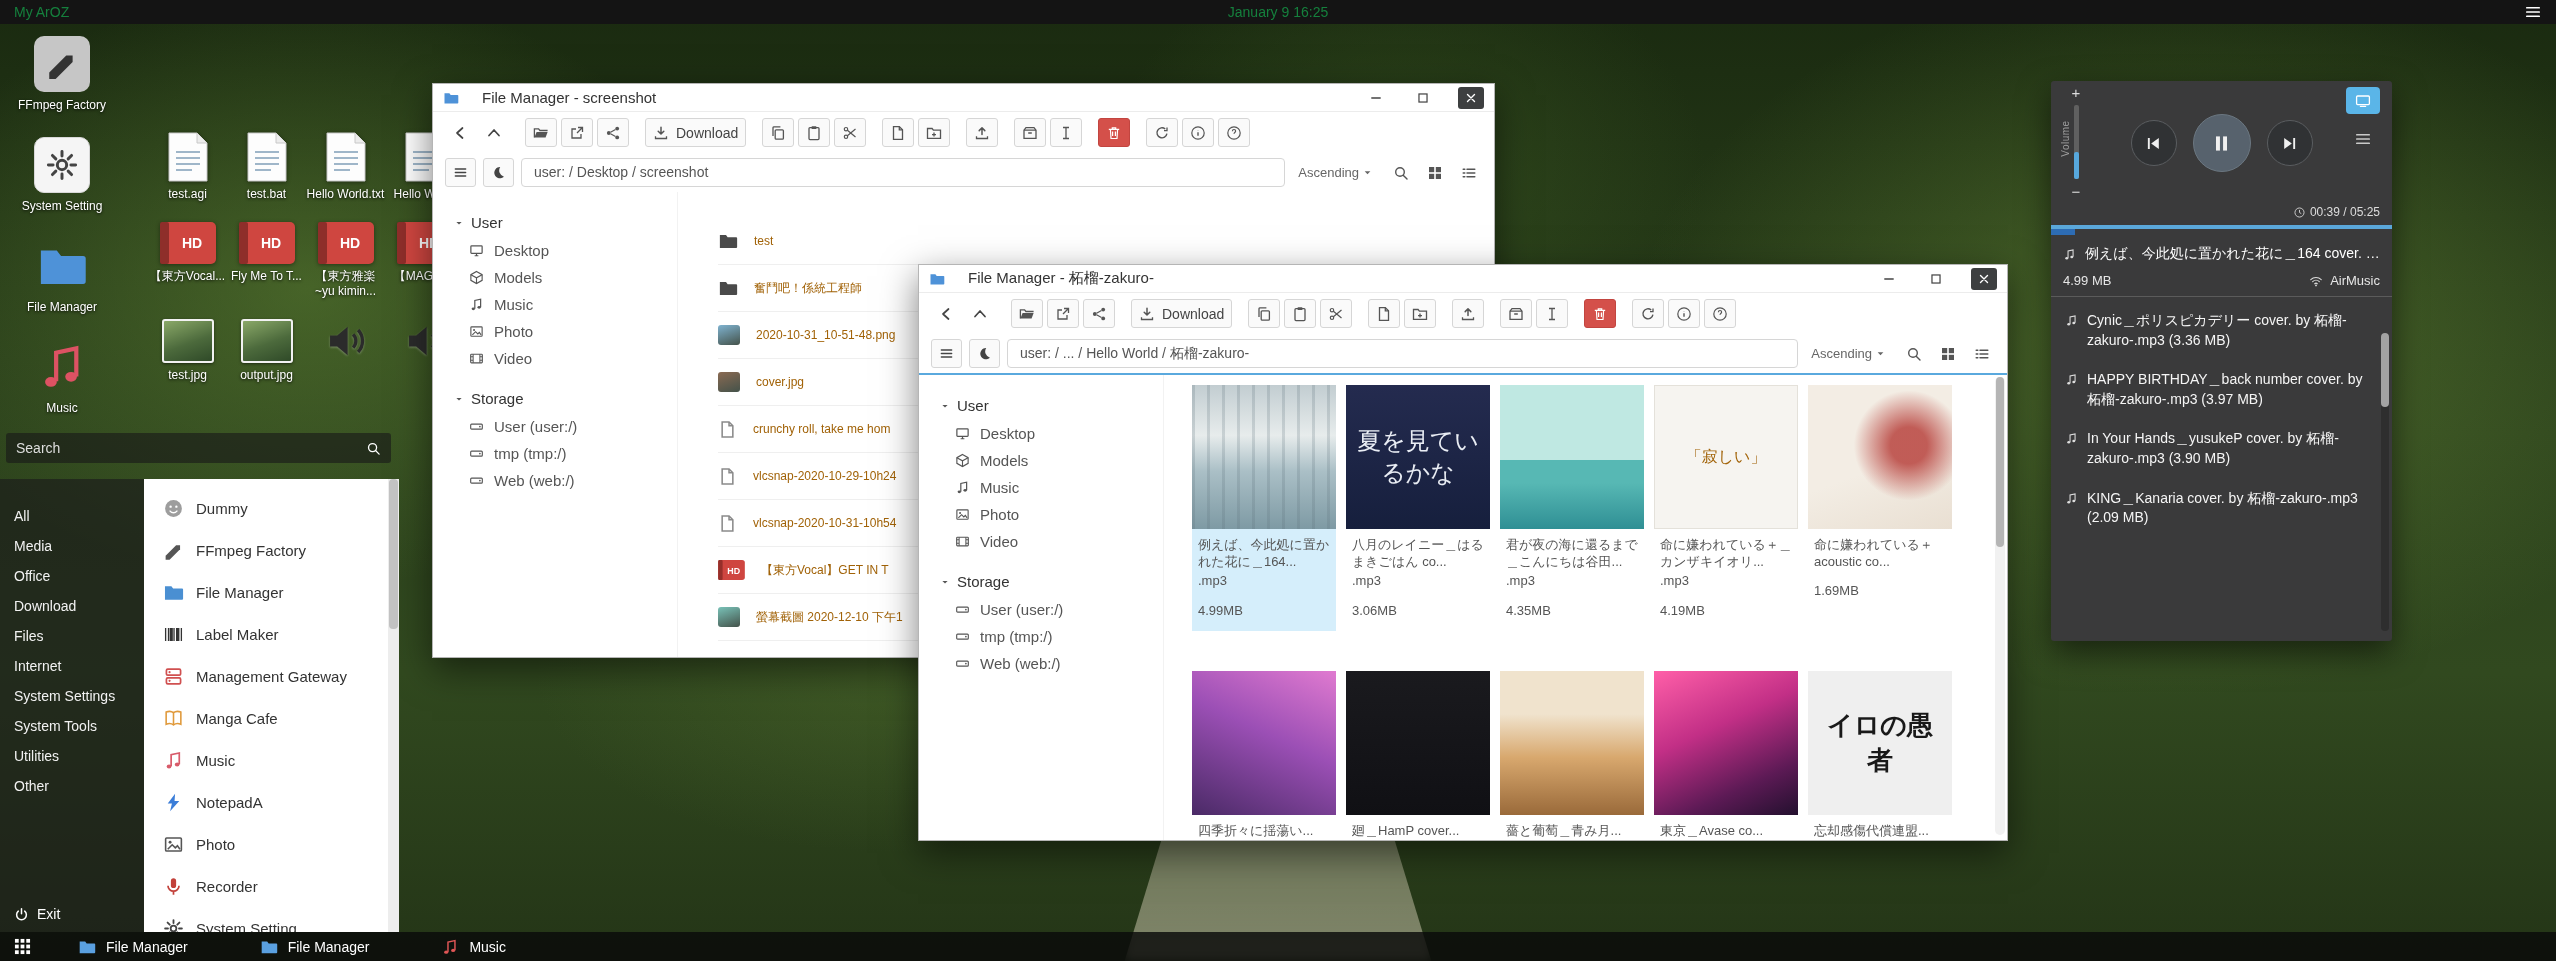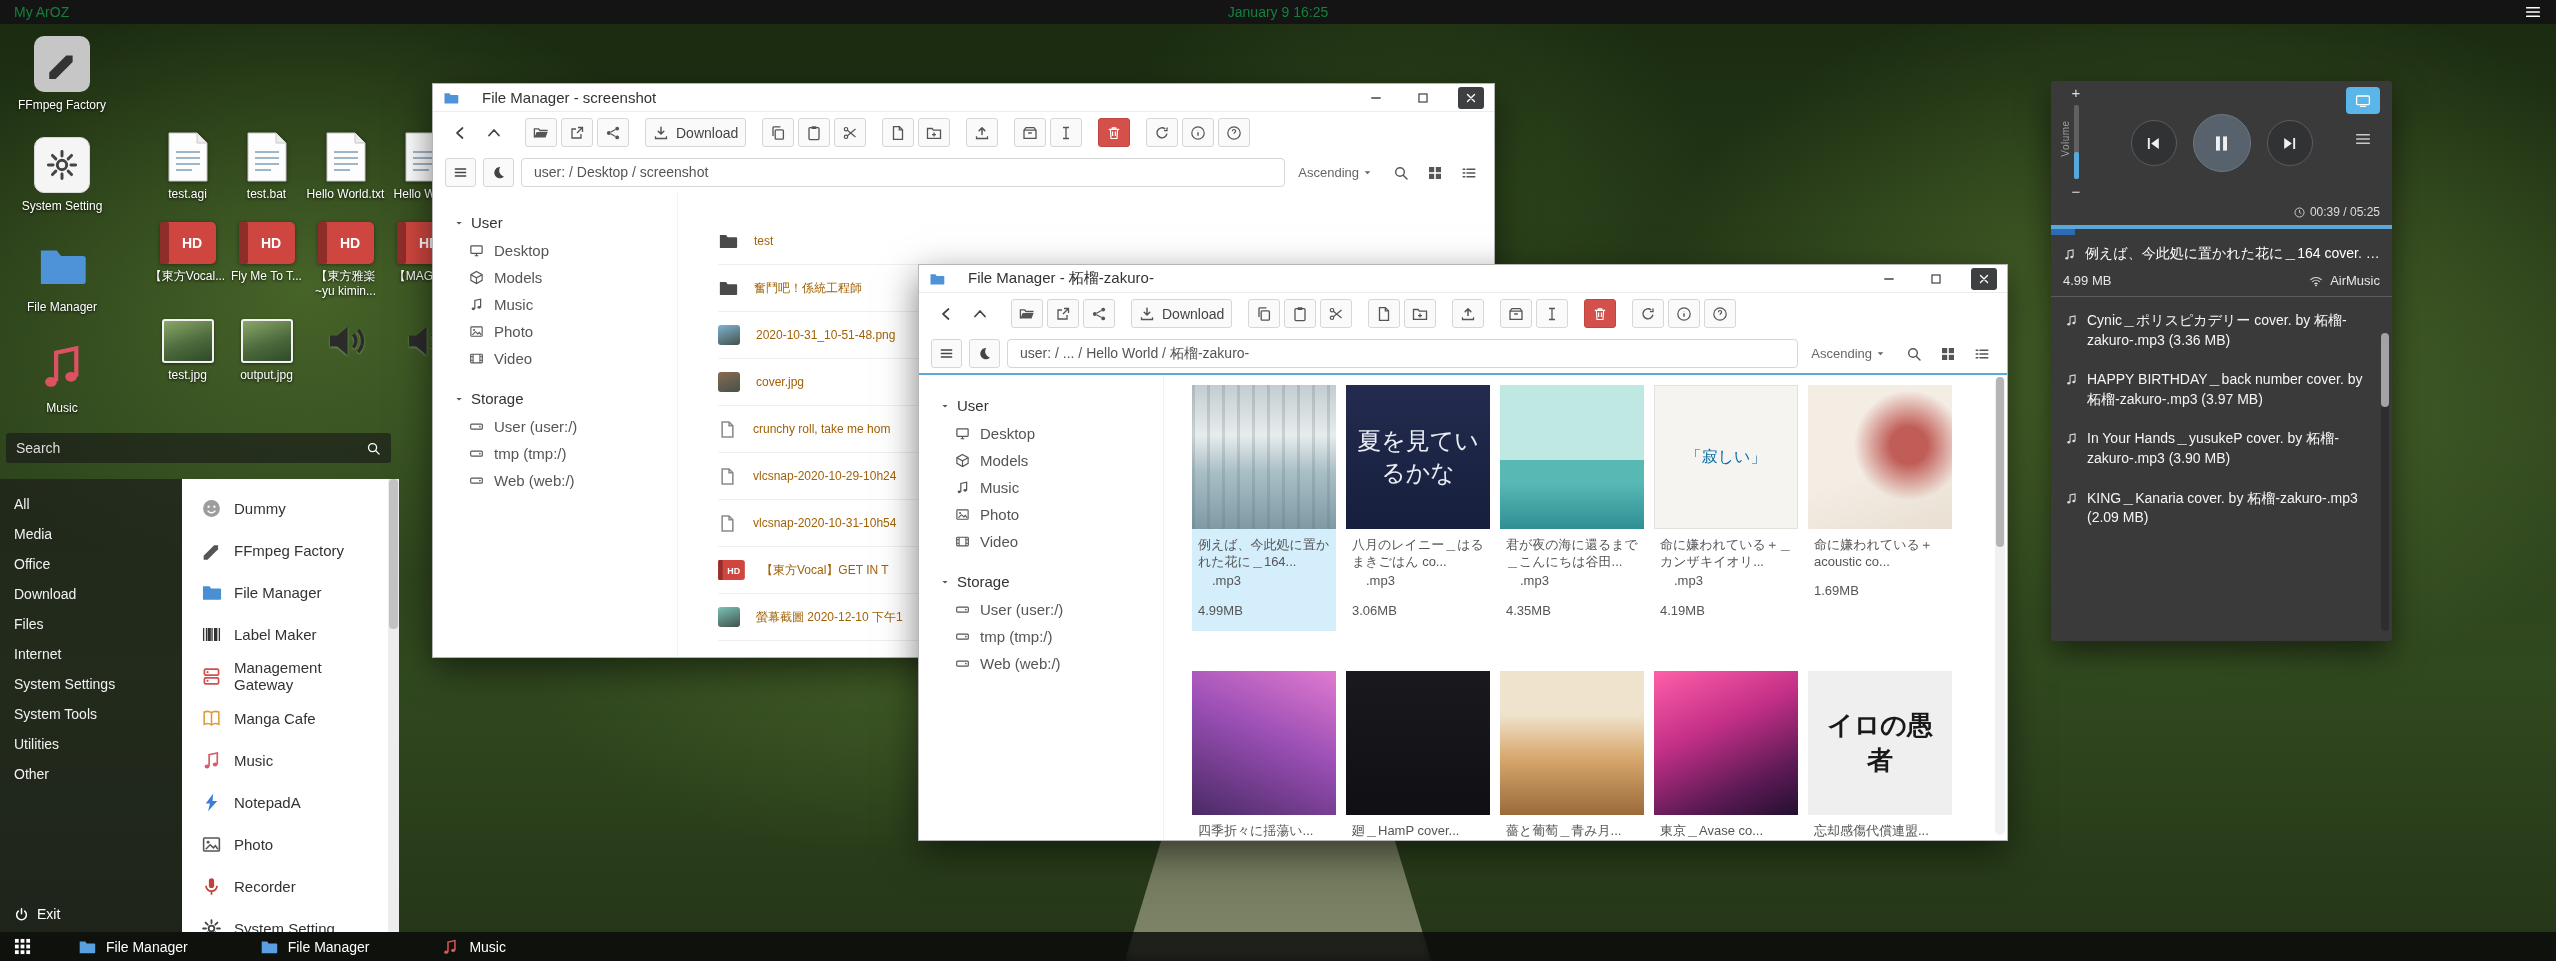--- a/index.html
+++ b/index.html
@@ -89,31 +89,31 @@
   .tile{width:144px;padding-bottom:12px}
   .tile.sel{background:#d5eefb}
   .art{width:144px;height:144px;background:#ddd;position:relative;overflow:hidden}
   .art-text{position:absolute;inset:0;display:flex;align-items:center;justify-content:center;text-align:center;padding:10px;line-height:1.35;box-sizing:border-box}
   .art-city{background:linear-gradient(180deg,#c2cdd1 0%,#e7ecec 35%,#aabfc6 60%,#7e9aa4 100%)}
   .art-city::after{content:"";position:absolute;inset:0;background:repeating-linear-gradient(90deg,rgba(90,110,120,.22) 0 3px,transparent 3px 15px)}
   .art-summer{background:linear-gradient(180deg,#242b4f,#161f3d)}
   .art-summer .art-text{color:#e9edf4;font-size:24px}
   .art-sea{background:linear-gradient(180deg,#bfe8e2 0 52%,#57b8b4 52% 68%,#2f8f94 100%)}
   .art-paper{background:#f6f4f0;border:1px solid #e4e1da;box-sizing:border-box}
-  .art-paper .art-text{color:#0369a1;font-size:16px}
+  .art-paper .art-text{color:#a16207;font-size:16px}
   .art-flower{background:linear-gradient(160deg,#f3ede4 0 55%,#e9dfd2 100%)}
   .art-flower::after{content:"";position:absolute;inset:0;background:radial-gradient(circle at 70% 42%,rgba(184,67,62,.85) 0 14%,rgba(184,67,62,0) 42%)}
   .art-purple{background:linear-gradient(205deg,#e07ad0 0%,#9b4fb5 45%,#4a2a66 100%)}
   .art-dark{background:linear-gradient(180deg,#1a1a1e,#101014)}
   .art-girl{background:linear-gradient(180deg,#f0e3cd 0 30%,#d8a86e 60%,#9a6a3a 100%)}
   .art-mono{background:#efefef}
   .art-mono .art-text{color:#191919;font-size:26px;font-weight:bold}
   .art-neon{background:linear-gradient(155deg,#ff5fa8 0%,#c22f86 40%,#5c1a55 75%,#23102e 100%)}
   .tname{font-size:13px;color:#555;margin:8px 6px 0;line-height:1.3;max-height:34px;overflow:hidden}
-  .text2{font-size:13px;color:#555;margin:2px 20px;height:18px}
+  .text2{font-size:13px;color:#555;margin:2px 6px;height:18px}
   .tsize{font-size:13px;color:#555;margin:12px 6px 0;height:16px}
   .w2scroll{position:absolute;right:2px;top:112px;bottom:5px;width:10px;background:#f1f1f1;border-radius:5px}
   .w2scroll-thumb{width:8px;height:170px;background:#b5b5b5;border-radius:5px;margin:0 auto}
 
   
   .player{position:absolute;left:2051px;top:81px;width:341px;height:560px;background:#3a3a3b;border-radius:3px;box-shadow:0 12px 32px rgba(0,0,0,.55);z-index:25;color:#eee;box-sizing:border-box}
   .p-titlebar{display:flex;align-items:center;gap:8px;padding:7px 10px 4px}
   .p-note{width:13px;height:13px;color:#ddd;flex:none}
   .p-title{flex:1;font-size:13px;color:#f2f2f2;white-space:nowrap;overflow:hidden;text-overflow:ellipsis}
   .pbtn{background:none;border:none;color:#eee;width:20px;height:18px;display:inline-flex;align-items:center;justify-content:center;padding:0}
@@ -150,21 +150,21 @@
   .plnote{width:13px;height:13px;margin-top:3px;flex:none;color:#ddd}
   .p-scroll{position:absolute;right:3px;top:252px;bottom:10px;width:8px;background:#2e2e2e;border-radius:4px}
   .p-scroll-thumb{height:74px;background:#a3a3a3;border-radius:4px}
 
   
   .startmenu{position:absolute;left:0;top:427px;bottom:29px;width:399px;z-index:30}
   .msearch{margin:6px 8px 16px 6px;height:30px;background:rgba(25,25,25,.62);border-radius:3px;display:flex;align-items:center;padding:0 10px;color:#dedede;font-size:14px}
   .msearch-text{flex:1}
   .msearch .ic{width:15px;height:15px;color:#fff}
   .menu-body{position:absolute;top:52px;bottom:0;left:0;right:0;display:flex}
-  .cats{width:182px;background:rgba(28,28,28,.66);position:relative;padding-top:10px;box-sizing:border-box;flex:none}
+  .cats{width:144px;background:rgba(28,28,28,.66);position:relative;padding-top:22px;box-sizing:border-box;flex:none}
   .cat{padding:7px 14px;font-size:14px;color:#f2f2f2}
   .exit{position:absolute;bottom:10px;left:14px;display:flex;align-items:center;gap:8px;color:#fff;font-size:14px}
   .exit .ic{width:15px;height:15px}
   .appscol{flex:1;background:#fff;padding-top:8px;overflow:hidden;position:relative}
   .app{height:42px;display:flex;align-items:center;gap:12px;padding:0 19px}
   .appic{width:21px;height:21px;flex:none}
   .app-label{font-size:15px;color:#333}
   .mscroll{width:11px;background:#ededed;position:relative;flex:none}
   .mscroll-thumb{position:absolute;top:0;left:1px;width:9px;height:150px;background:#c2c2c2;border-radius:4px}
 

